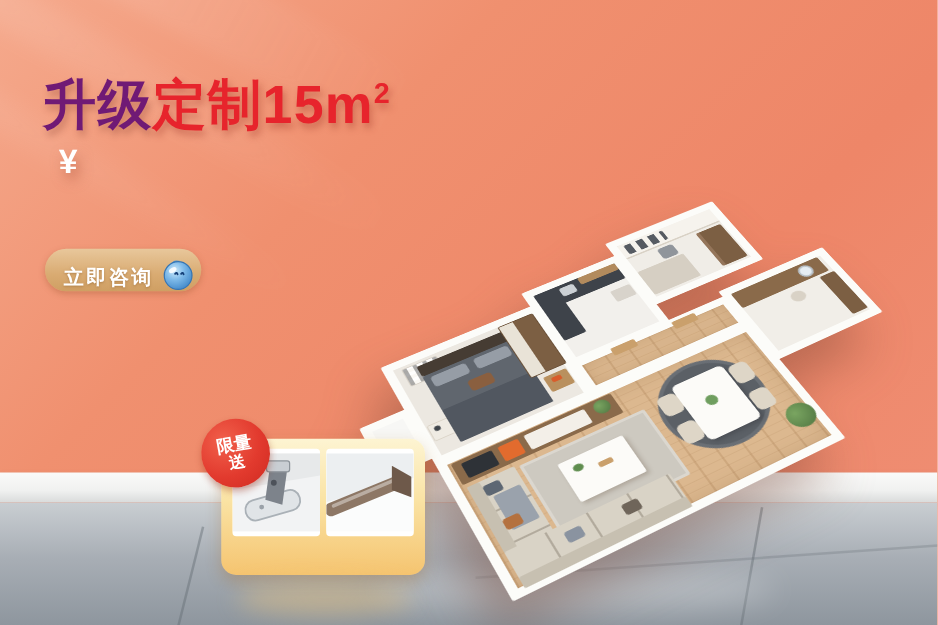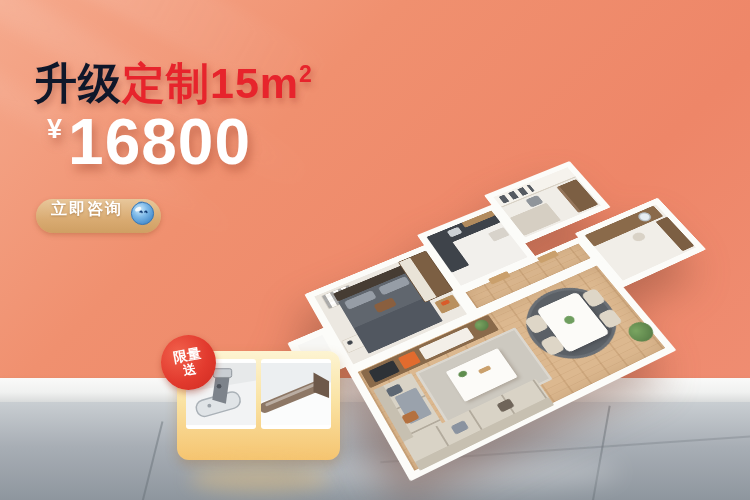--- a/index.html
+++ b/index.html
@@ -21,32 +21,32 @@
            background:linear-gradient(180deg,#c9ced2 0%, #a8aeb5 45%, #8e969e 100%); }
   .seam { position:absolute; background:rgba(100,108,116,.45); }
   .seam1 { left:150px; top:420px; width:2px; height:95px; transform:rotate(14deg); }
   .seam2 { left:600px; top:405px; width:2px; height:100px; transform:rotate(10deg); }
   .seam3 { left:380px; top:448px; width:380px; height:2px; transform:rotate(-4deg); opacity:.6; }
   .plan-reflection { position:absolute; left:300px; top:455px; width:320px; height:34px; border-radius:50%;
                      background:rgba(255,255,255,.28); filter:blur(12px); }
 
   
   .headline1 { position:absolute; left:34px; top:55px; font-weight:bold; font-size:43px; letter-spacing:1px; white-space:nowrap; }
-  .hl-dark { color:#0f172a; text-shadow:2px 4px 6px rgba(110,40,30,.3);margin-top:33px; }
+  .hl-dark { color:#701a75; text-shadow:2px 4px 6px rgba(110,40,30,.3);margin-top:33px; }
   .hl-red  { color:#e7242c; text-shadow:2px 4px 6px rgba(150,40,30,.35); }
   .hl-sup  { font-size:23px; position:relative; top:-16px; }
   .headline2 { position:absolute; left:33px; top:108px; color:#fff; white-space:nowrap;
                text-shadow:3px 6px 10px rgba(176,84,58,.6); display:flex; align-items:flex-start; }
   .price-prefix { font-weight:bold; font-size:48px; line-height:70px; }
   .price-currency { font-weight:bold; font-size:27px; margin:6px 6px 0 14px; }
   .price-amount { font-weight:bold; font-size:64px; line-height:68px; letter-spacing:1px; }
 
   
   .cta { position:absolute; left:36px; top:199px; height:34px; padding:0 5px 0 15px; border:none; cursor:pointer;
-         border-radius:17px; display:flex; align-items:flex-start; gap:6px;
+         border-radius:17px; display:flex; align-items:flex-end; gap:6px;
          background:linear-gradient(180deg,#e8c79b 0%, #d9ab72 60%, #cf9f63 100%);
          box-shadow:0 2px 5px rgba(150,80,40,.35); }
   .cta-label { color:#fff; font-weight:bold; font-size:16px; letter-spacing:2px; text-shadow:0 1px 2px rgba(140,90,40,.5); }
   .cta-icon { width:27px; height:27px; display:block; }
 
   
   .gift-card { position:absolute; left:177px; top:351px; width:163px; height:109px; border-radius:12px;
                background:linear-gradient(180deg,#fdf4d2 0%, #fae3a4 45%, #f5c470 100%);
                box-shadow:0 5px 12px rgba(170,110,40,.3); cursor:pointer; }
   .gift-tiles { position:absolute; left:9px; top:8px; width:145px; height:70px; display:flex; gap:5px; }
@@ -174,21 +174,20 @@
       <div class="f" style="left:300px; top:272px; width:28px; height:28px; border-radius:50%; background:radial-gradient(circle at 35% 35%, #7aa561, #4e7440);"></div>
     </div>
   </div>
 
   <div class="headline1">
     <span class="hl-dark">升级</span><span class="hl-red">定制15m</span><span class="hl-red hl-sup">2</span>
   </div>
 
   <div class="headline2">
     <span class="price-currency">¥</span>
-    <span class="price-amount">16800</span>
   </div>
 
   <button class="cta">
     <span class="cta-label">立即咨询</span>
     <svg class="cta-icon" viewBox="0 0 28 28">
       <defs>
         <radialGradient id="mg" cx="38%" cy="32%" r="75%">
           <stop offset="0%" stop-color="#cdeafb"></stop>
             <stop offset="45%" stop-color="#7db9e8"></stop>
             <stop offset="100%" stop-color="#3f86c8"></stop>

